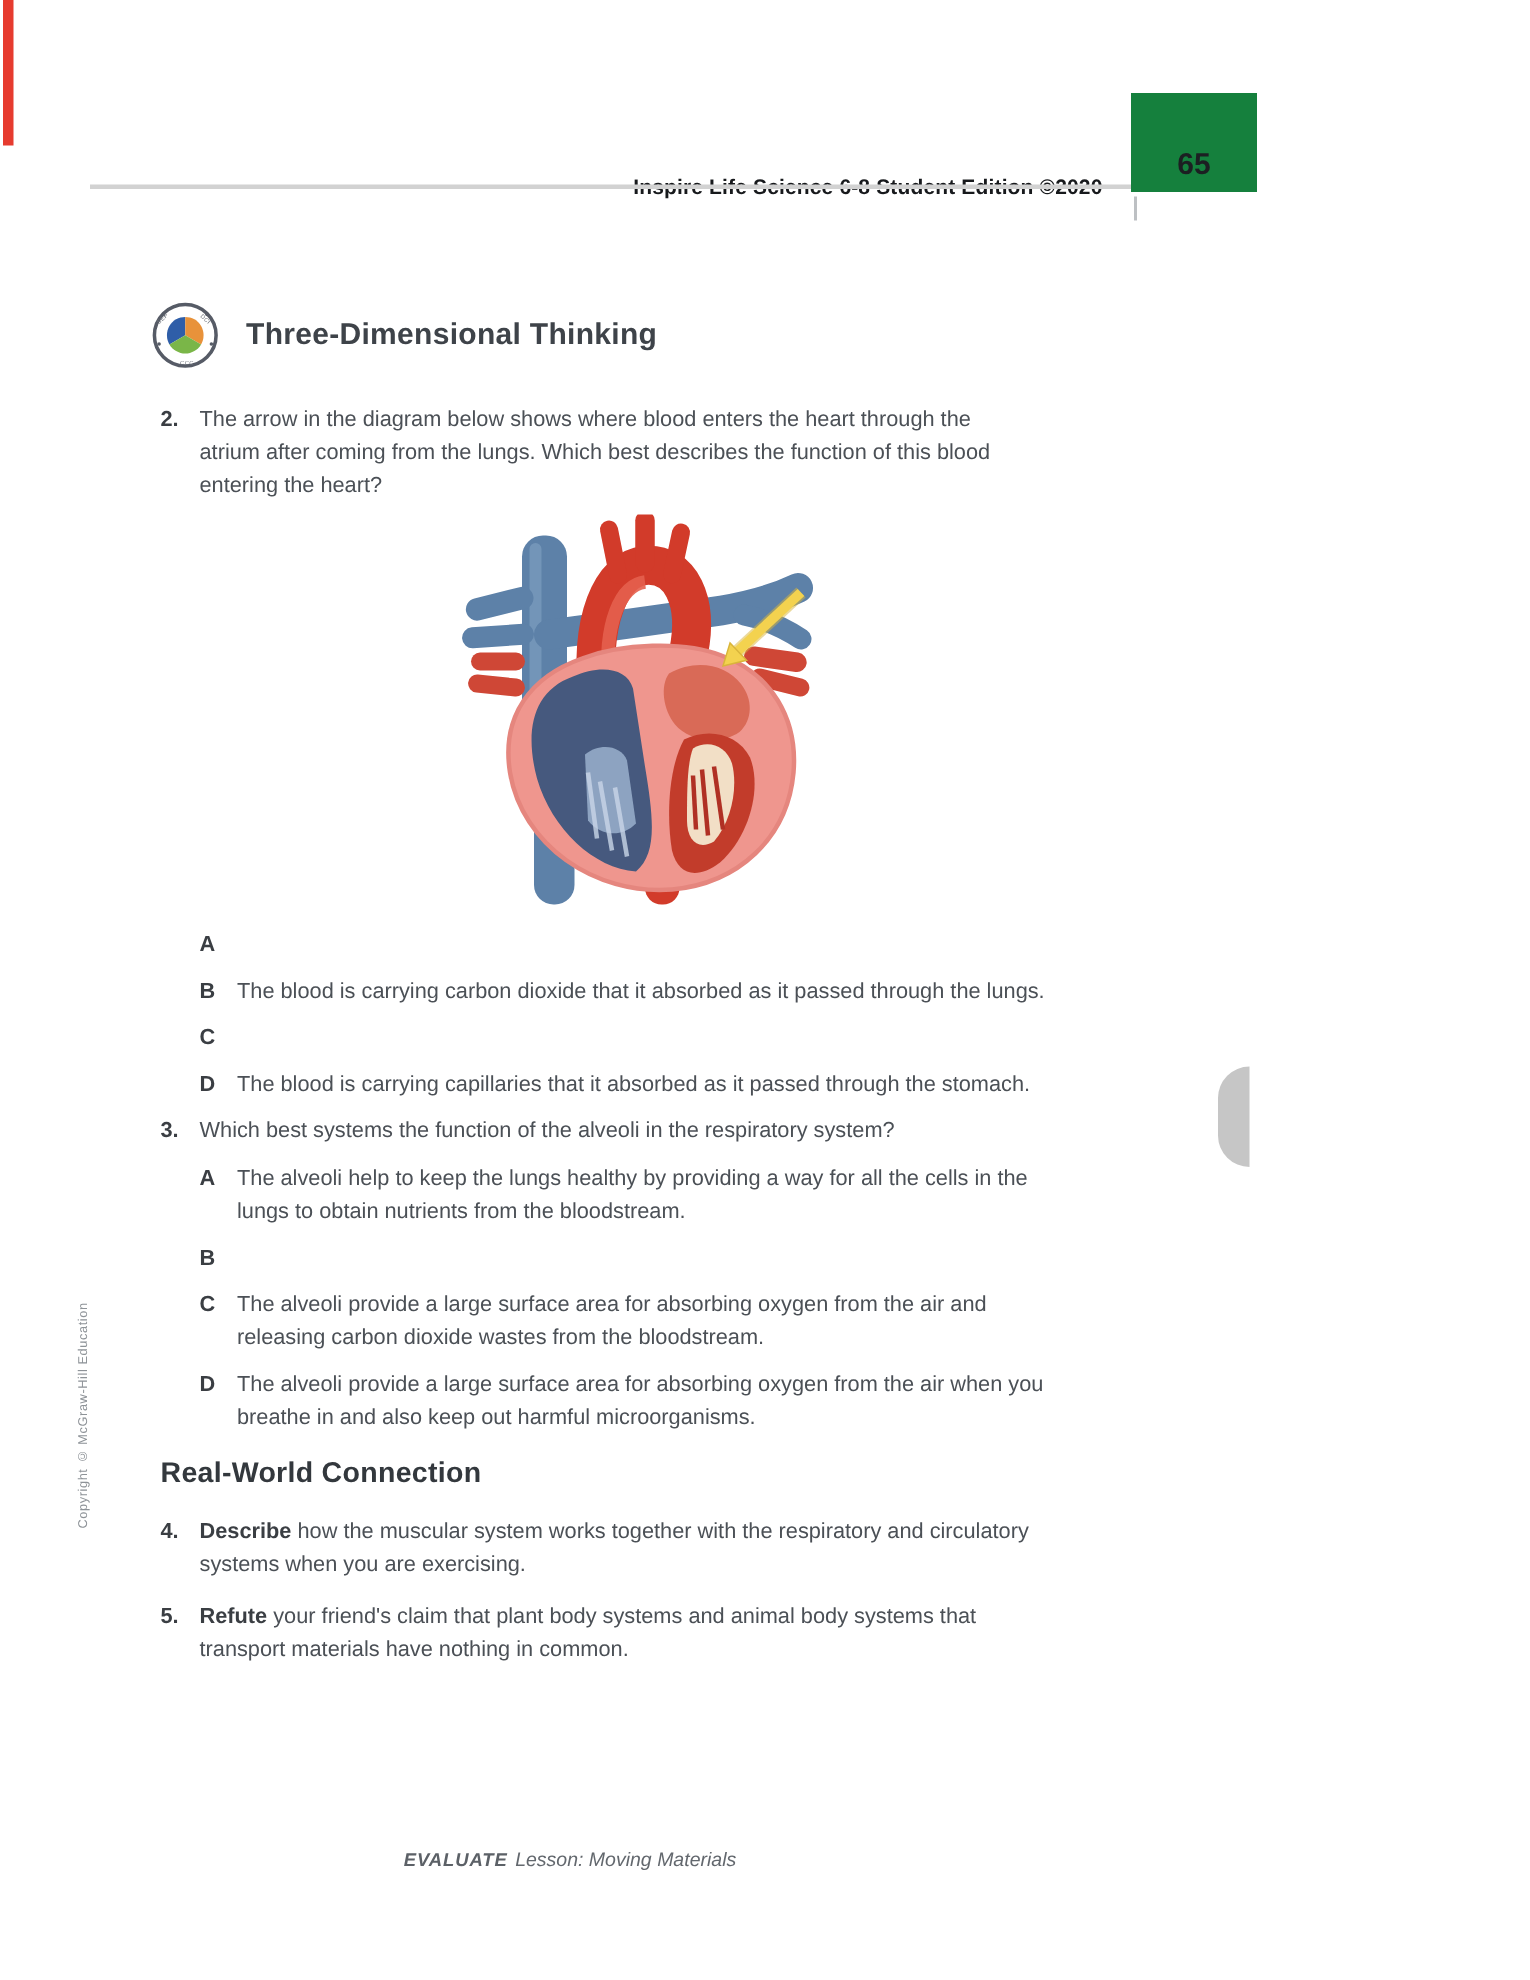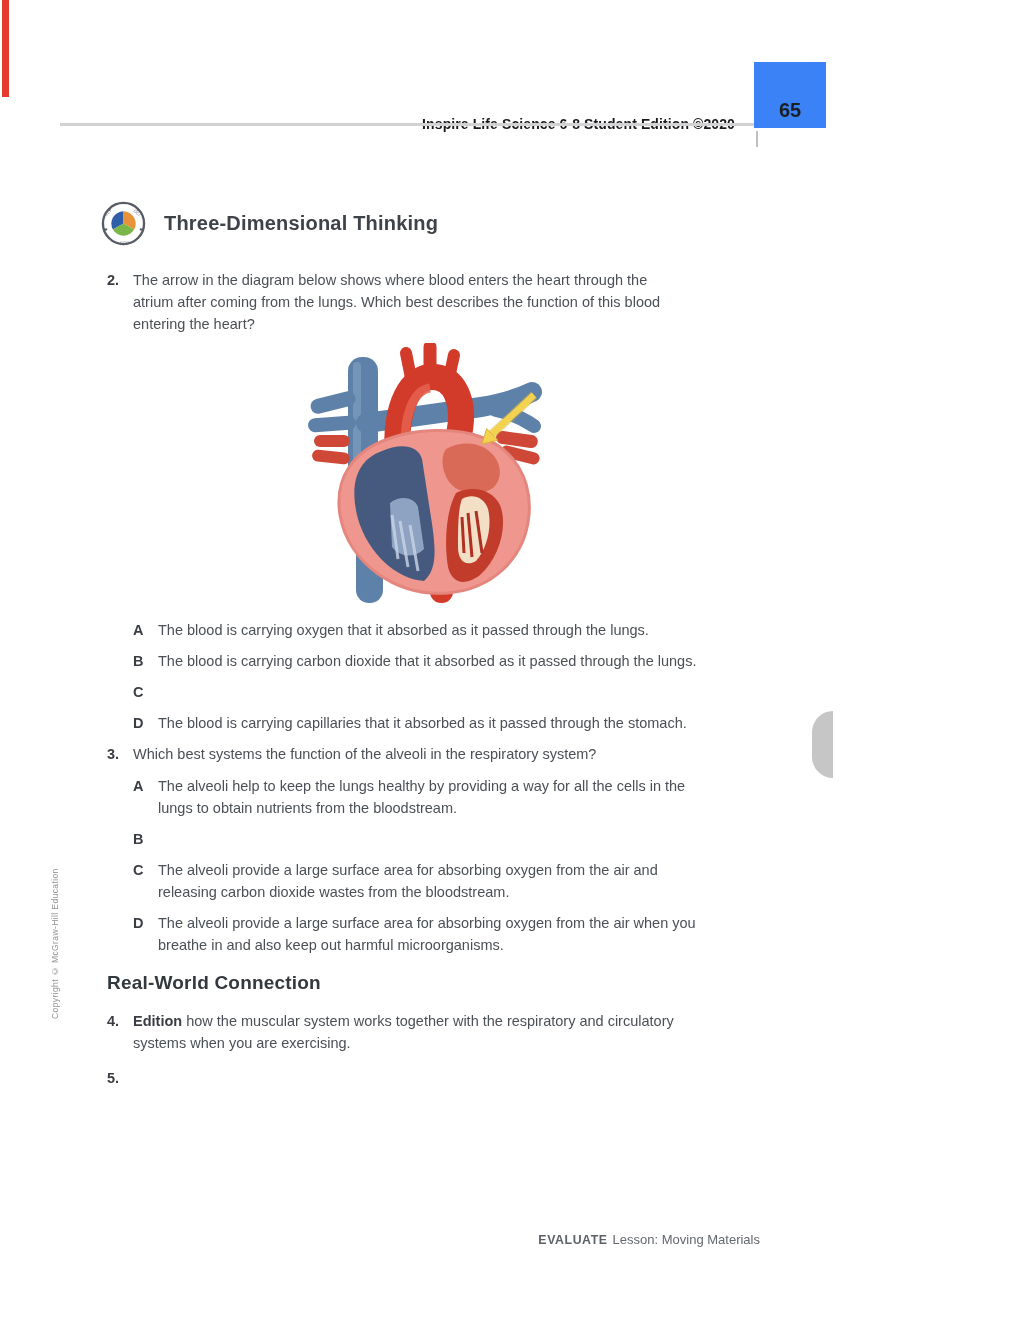--- a/index.html
+++ b/index.html
@@ -8,37 +8,37 @@
     font-family:"Liberation Sans", sans-serif;color:#4B5056;overflow:hidden;
   }
   
   .accent-bar{position:absolute;left:2px;top:0;width:7px;height:97px;background:#E63B2F;}
   .header-edition{
     position:absolute;top:116px;right:285px;font-size:14px;font-weight:700;color:#17191C;
     letter-spacing:0.1px;
   }
   .header-rule{position:absolute;left:60px;top:123px;width:694px;height:3px;background:#D2D2D2;}
   .page-tab{
-    position:absolute;left:754px;top:62px;width:72px;height:66px;background:#3b82f6;
+    position:absolute;left:754px;top:62px;width:84px;height:66px;background:#15803d;
     display:flex;align-items:flex-end;justify-content:center;padding-bottom:6px;box-sizing:border-box;
   }
   .page-tab span{font-size:20px;font-weight:700;color:#1C1F22;}
   .header-tick{position:absolute;left:756px;top:131px;width:2px;height:16px;background:#BDC0C3;}
   .side-tab{
     position:absolute;left:812px;top:711px;width:21px;height:67px;background:#C6C6C6;
     border-radius:34px 0 0 34px;
   }
   .copyright-vertical{
     position:absolute;left:50px;top:858px;height:172px;width:14px;
     writing-mode:vertical-rl;transform:rotate(180deg);
     font-size:8.5px;color:#8E9398;letter-spacing:0.4px;text-align:center;
   }
   .footer{
-    position:absolute;left:0;top:1232px;width:760px;text-align:right;
-    font-size:13px;color:#63686E;
+    position:absolute;left:0;top:1232px;width:760px;text-align:center;
+    font-size:13px;color:#63686E;font-style:italic;
   }
   .footer .evaluate{font-weight:700;font-size:12.3px;letter-spacing:0.6px;margin-right:5px;color:#5C6167;}
 
   
   .content{position:absolute;left:100px;top:200px;width:700px;}
   .section-head{display:flex;align-items:center;gap:17px;margin-bottom:22px;}
   .dim-icon{width:47px;height:47px;flex:none;}
   .section-title{margin:0;font-size:20px;font-weight:600;color:#3E4349;letter-spacing:0.2px;}
 
   .question{display:flex;margin:0 0 8px 7px;line-height:22px;font-size:14.5px;}
@@ -142,21 +142,20 @@
         <line x1="238" y1="52" x2="196" y2="91" stroke="#D9B53A" stroke-width="9" opacity="0.5"></line>
         <line x1="238" y1="52" x2="196" y2="91" stroke="#F3D24F" stroke-width="6.5"></line>
         <polygon points="186,101 190.7,85.6 201.7,97.2" fill="#F3D24F" stroke="#D9B53A" stroke-width="1"></polygon>
       </g>
     </svg>
   </figure>
 
   <div class="choices">
     <div class="choice">
       <span class="letter">A</span>
-      <span class="ctext">The blood is carrying oxygen that it absorbed as it passed through the lungs.</span>
     </div>
     <div class="choice">
       <span class="letter">B</span>
       <span class="ctext">The blood is carrying carbon dioxide that it absorbed as it passed through the lungs.</span>
     </div>
     <div class="choice">
       <span class="letter">C</span>
     </div>
     <div class="choice">
       <span class="letter">D</span>
@@ -185,25 +184,28 @@
       <span class="letter">D</span>
       <span class="ctext">The alveoli provide a large surface area for absorbing oxygen from the air when you breathe in and also keep out harmful microorganisms.</span>
     </div>
   </div>
 
   <h2 class="rw-title">Real-World Connection</h2>
 
   <div class="question rw">
     <div class="qnum">4.</div>
     <div class="qtext">
-      <span class="lead">Edition</span><span> how the muscular system works together with the respiratory and circulatory systems when you are exercising.</span>
+      <span class="lead">Describe</span><span> how the muscular system works together with the respiratory and circulatory systems when you are exercising.</span>
     </div>
   </div>
 
   <div class="question rw">
     <div class="qnum">5.</div>
+    <div class="qtext">
+      <span class="lead">Refute</span><span> your friend's claim that plant body systems and animal body systems that transport materials have nothing in common.</span>
+    </div>
   </div>
 
 </div>
 
 <div class="footer">
   <span class="evaluate">EVALUATE</span><span class="lesson">Lesson: Moving Materials</span>
 </div>
 
 </body></html>

